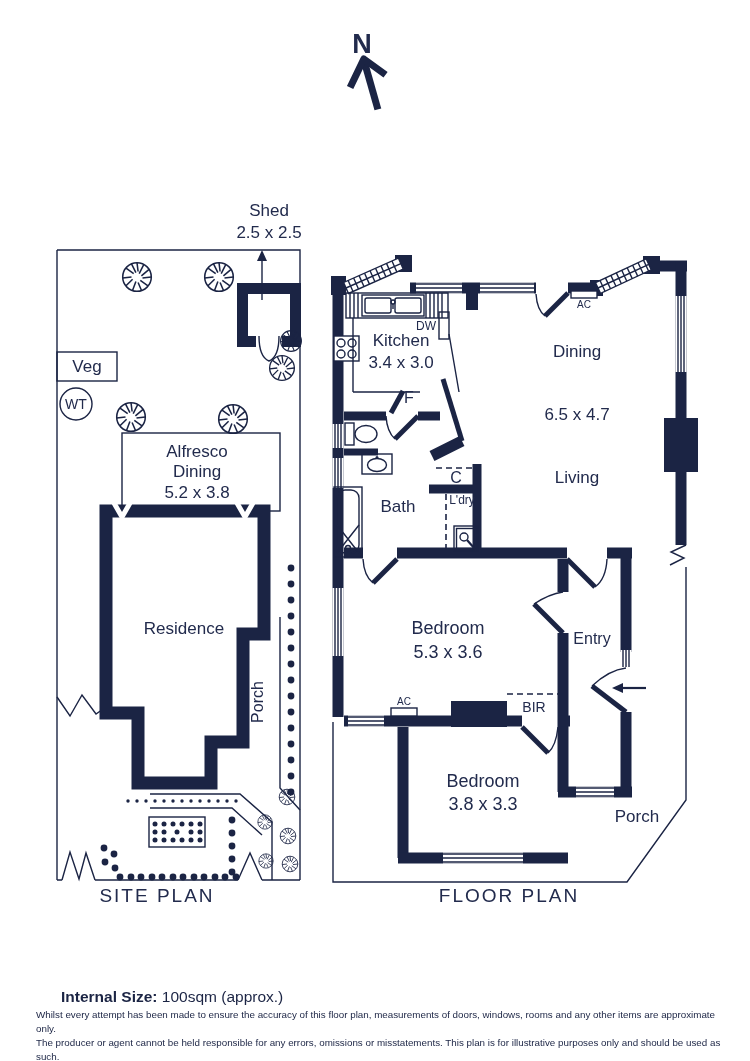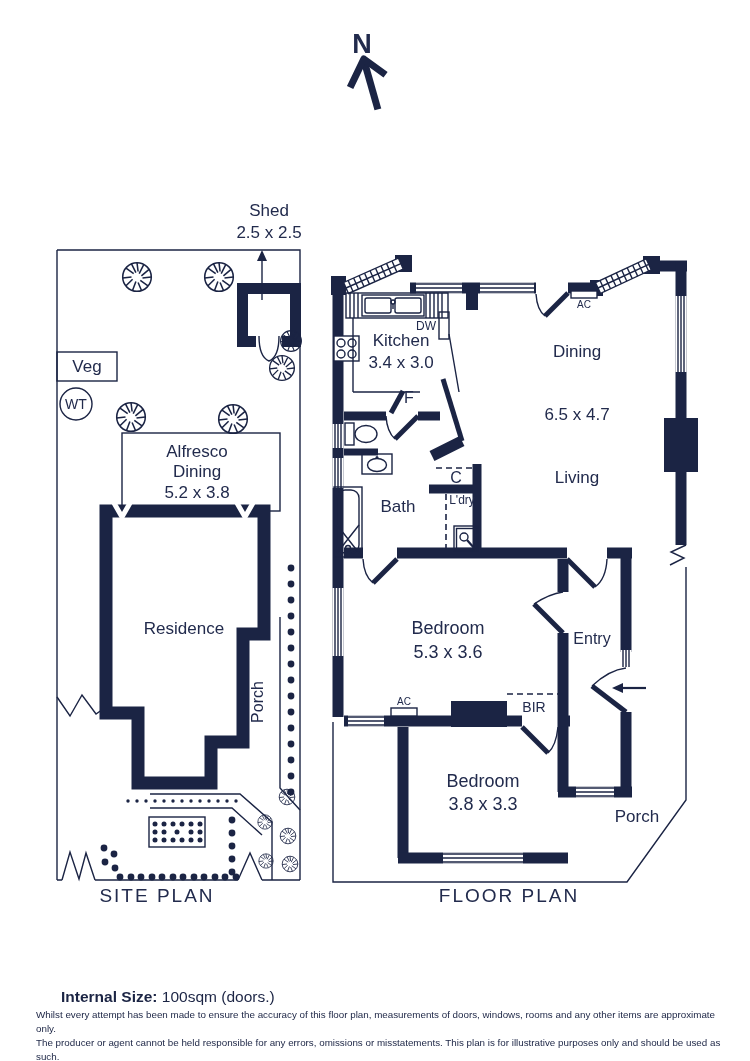--- a/index.html
+++ b/index.html
@@ -375,18 +375,18 @@
     <text x="637" y="822" class="lbl mid">Porch</text>
 
     <text x="509" y="902" class="ttl mid">FLOOR PLAN</text>
   </g>
 </svg>
 
 
 <div id="footer">
   <div id="size-line">
     <b>Internal Size:</b>
-    <span>100sqm (doors.)</span>
+    <span>100sqm (approx.)</span>
   </div>
   <div class="disclaimer" style="margin-top:2px;">Whilst every attempt has been made to ensure the accuracy of this floor plan, measurements of doors, windows, rooms and any other items are approximate only.</div>
   <div class="disclaimer">The producer or agent cannot be held responsible for any errors, omissions or misstatements. This plan is for illustrative purposes only and should be used as such.</div>
 </div>
 </div>
 
 </body></html>

